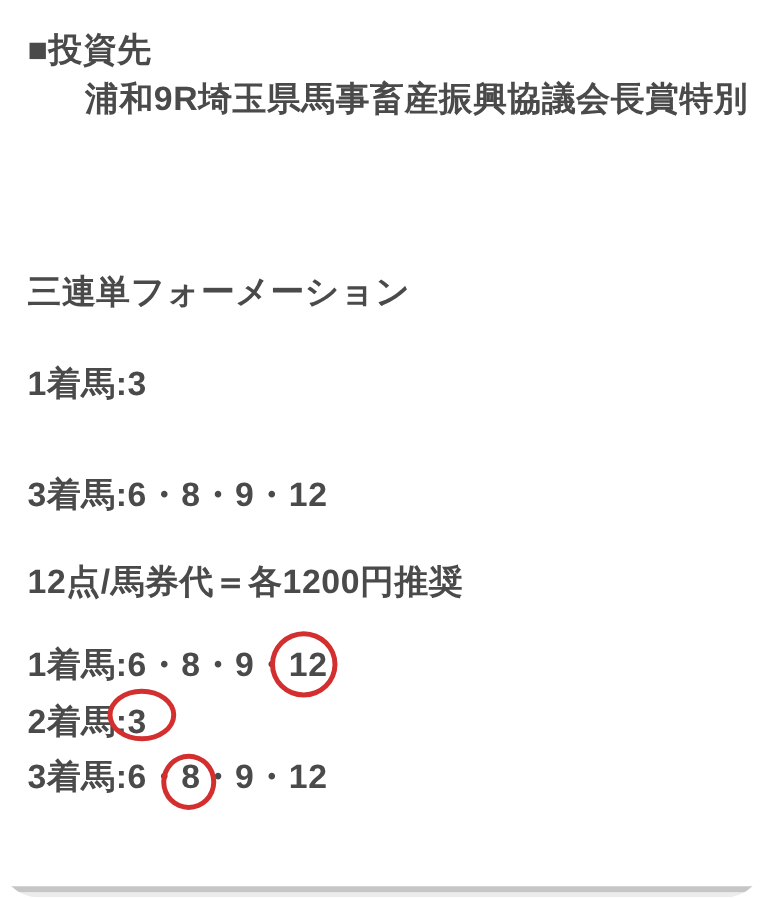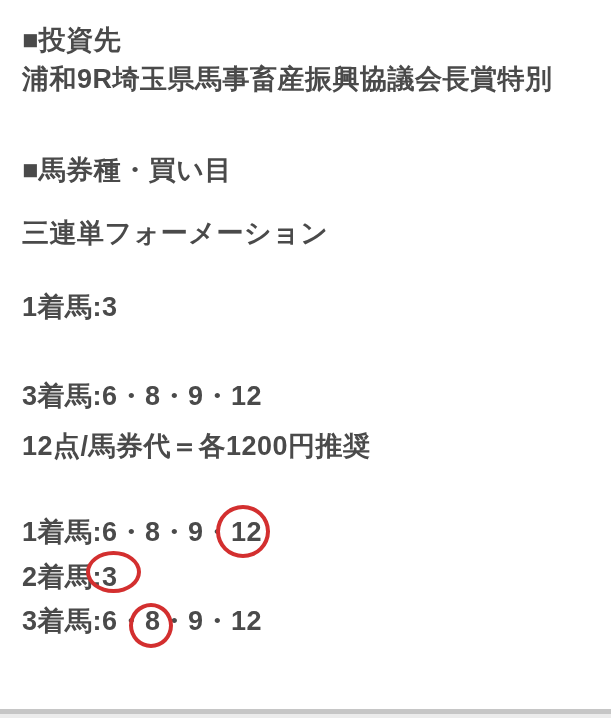--- a/index.html
+++ b/index.html
@@ -11,39 +11,40 @@
   }
   * { margin: 0; padding: 0; box-sizing: border-box; }
   html, body { background: #fff; }
   .page {
     position: relative;
     width: 611px;
     height: 718px;
     background: var(--bg);
     overflow: hidden;
     font-family: "Liberation Sans", "DejaVu Sans", sans-serif;
+    border-radius: 31px;
   }
   .line {
     position: absolute;
     left: 22px;
     font-size: 27px;
     line-height: 30px;
     font-weight: 700;
     color: var(--text);
     white-space: nowrap;
     letter-spacing: 0.5px;
   }
   .l-inv-heading  { top: 25px; }
-  .l-race         { top: 64px; }
+  .l-race         { top: 64px; margin-left: 46px; }
   .l-bet-heading  { top: 155px; }
   .l-bet-method   { top: 195px; margin-top: 23px; }
   .l-m-first      { top: 292px; text-align: right; }
   .l-m-second     { top: 337px; }
   .l-m-third      { top: 381px; }
-  .l-m-cost       { top: 431px; }
+  .l-m-cost       { top: 450px; }
   .l-s-first      { top: 517px; }
   .l-s-second     { top: 562px; text-align: center; }
   .l-s-third      { top: 606px; }
   .l-s-cost       { top: 649px; }
 
   .red-circle {
     position: absolute;
     border: 4px solid var(--circle);
     border-radius: 50%;
     background: transparent;
@@ -67,21 +68,20 @@
   }
 </style>
 </head>
 <body>
 
 <div class="page">
 
   <div class="line l-inv-heading">■投資先</div>
   <div class="line l-race">浦和9R埼玉県馬事畜産振興協議会長賞特別</div>
 
-  <div class="line l-bet-heading">■馬券種・買い目</div>
   <div class="line l-bet-method">三連単フォーメーション</div>
 
   <div class="line l-m-first">1着馬:3</div>
   <div class="line l-m-third">3着馬:6・8・9・12</div>
   <div class="line l-m-cost">12点/馬券代＝各1200円推奨</div>
 
   <div class="line l-s-first">1着馬:6・8・9・12</div>
   <div class="line l-s-second">2着馬:3</div>
   <div class="line l-s-third">3着馬:6・8・9・12</div>
 

